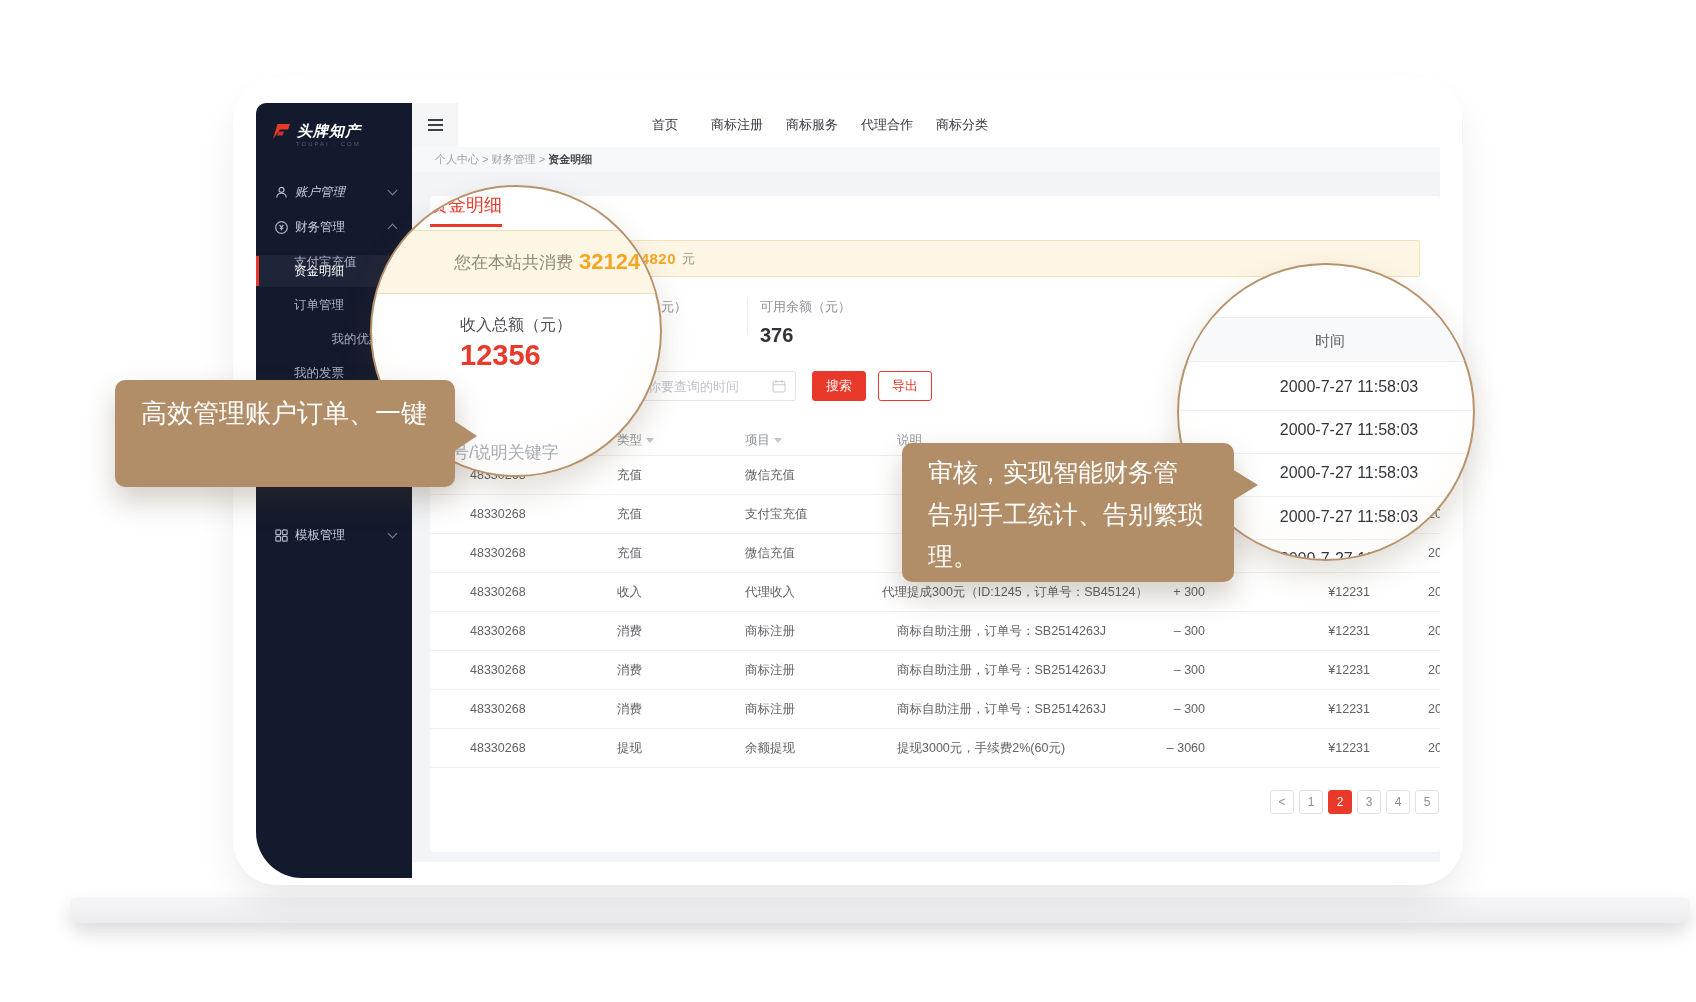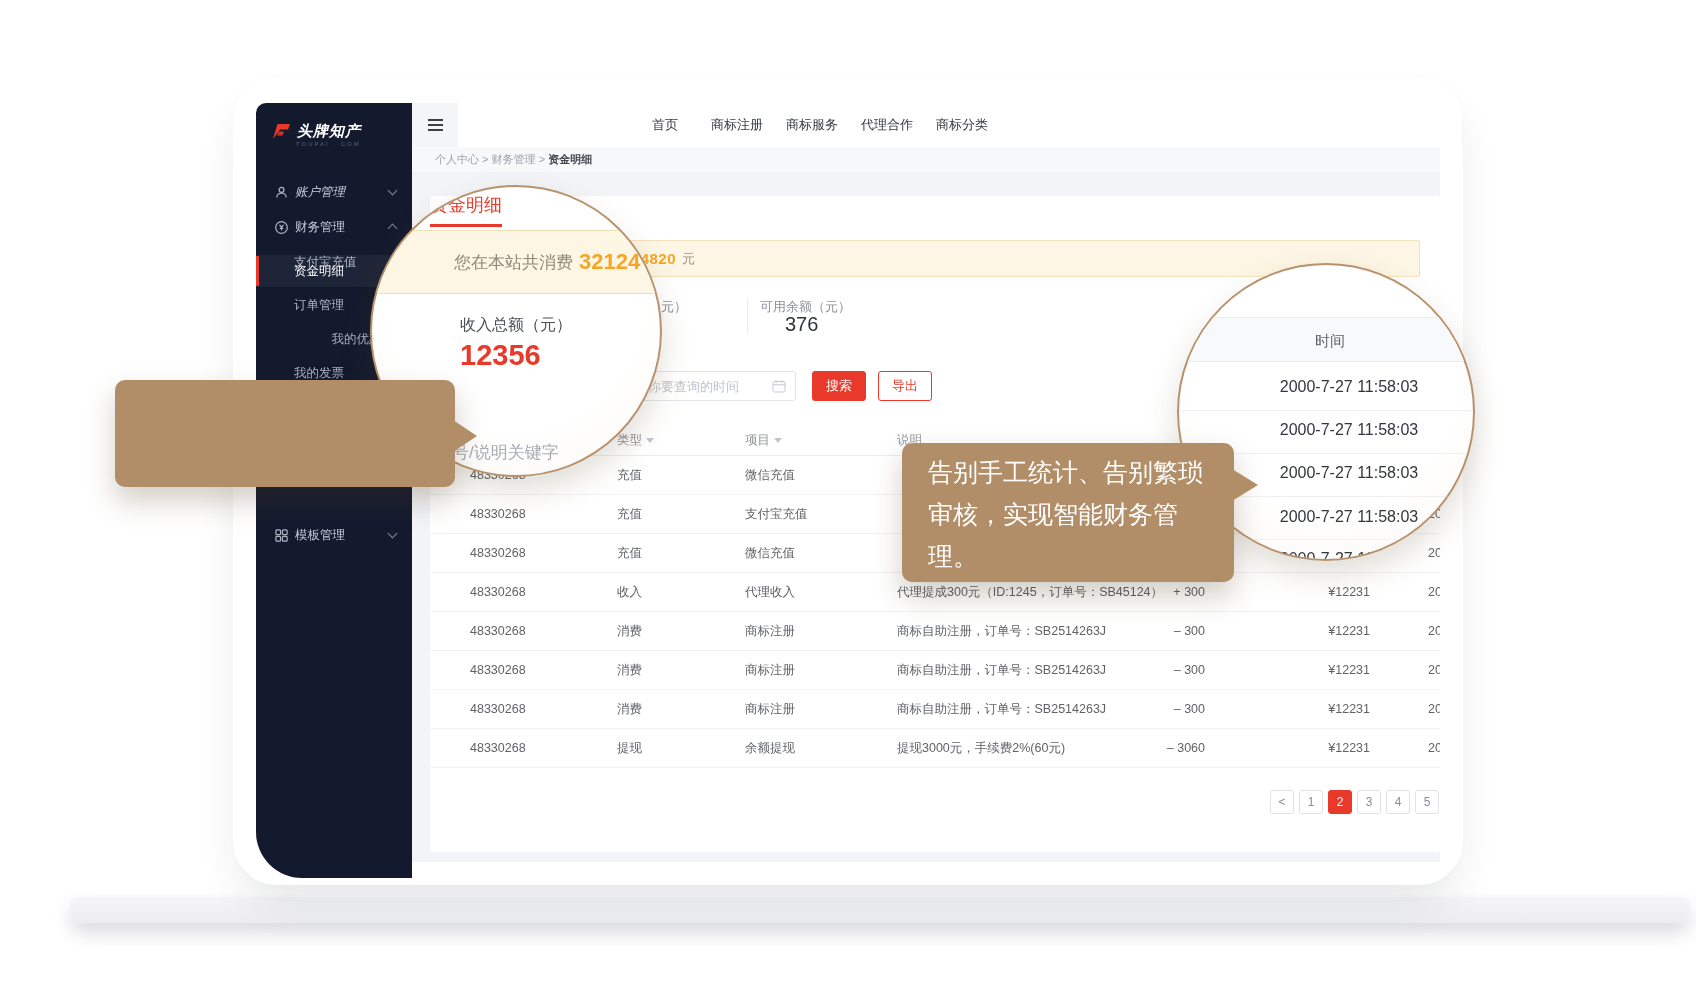--- a/index.html
+++ b/index.html
@@ -46,21 +46,21 @@
   
   .card { position:absolute; left:197px; top:118px; width:1010px; height:656px; background:#fff; border-radius:4px; overflow:hidden; }
   .tab { position:absolute; left:20px; top:9px; font-size:14px; color:#e8392a; padding-bottom:6px; border-bottom:2px solid #e8392a; cursor:pointer; }
   .banner { position:absolute; left:20px; top:44px; width:970px; height:37px; background:#fdf6e4; border:1px solid #f1e2bd; border-radius:2px;
     display:flex; align-items:center; padding-left:76px; }
   .banner .pre { font-size:13px; color:#9b948a; }
   .banner .amt { font-size:15px; color:#f6a623; font-weight:bold; margin-left:5px; letter-spacing:.5px; }
   .banner .suf { font-size:13px; color:#9b948a; margin-left:6px; }
 
   .stat-label { position:absolute; font-size:13px; color:#8d9097; top:102px; }
-  .stat-value { position:absolute; font-size:20px; font-weight:normal; color:#303338; top:117px;margin-left:25px; }
+  .stat-value { position:absolute; font-size:20px; font-weight:bold; color:#303338; top:128px; }
   .stat-value.red { color:#e8392a; }
   .stat-div { position:absolute; top:102px; width:1px; height:36px; background:#ebedf0; }
 
   .date-input { position:absolute; left:166px; top:175px; width:200px; height:30px; border:1px solid #e2e4e9; border-radius:3px; background:#fff;
     font-size:13px; color:#5a5e66; padding:0 30px 0 12px; font-family:"Liberation Sans","DejaVu Sans",sans-serif; }
   .date-input::placeholder { color:#c0c4cc; }
   .cal-ic { position:absolute; left:342px; top:183px; width:14px; height:14px; }
   .btn { position:absolute; top:175px; width:54px; height:30px; border-radius:3px; font-size:13px; text-align:center; line-height:28px; cursor:pointer; }
   .btn.primary { left:382px; background:#e8392a; color:#fff; border:1px solid #e8392a; }
   .btn.ghost { left:448px; background:#fff; color:#e8392a; border:1px solid #e8392a; }
@@ -255,21 +255,21 @@
         <div class="c" style="left:315px;">微信充值</div>
         <div class="c" style="left:467px;"></div>
         <div class="c num" style="left:655px;width:120px;"></div>
         <div class="c num" style="left:820px;width:120px;"></div>
         <div class="c" style="left:998px;">2000-7-27  11:58:03</div>
       </div>
       <div class="trow" style="top:377px;">
         <div class="c" style="left:40px;">48330268</div>
         <div class="c" style="left:187px;">收入</div>
         <div class="c" style="left:315px;">代理收入</div>
-        <div class="c" style="left:467px;">代理提成300元（ID:1245，订单号：SB45124）</div>
+        <div class="c" style="left:452px;">代理提成300元（ID:1245，订单号：SB45124）</div>
         <div class="c num" style="left:655px;width:120px;">+ 300</div>
         <div class="c num" style="left:820px;width:120px;">¥12231</div>
         <div class="c" style="left:998px;">2000-7-27  11:58:03</div>
       </div>
       <div class="trow" style="top:416px;">
         <div class="c" style="left:40px;">48330268</div>
         <div class="c" style="left:187px;">消费</div>
         <div class="c" style="left:315px;">商标注册</div>
         <div class="c" style="left:467px;">商标自助注册，订单号：SB2514263J</div>
         <div class="c num" style="left:655px;width:120px;">– 300</div>
@@ -334,22 +334,23 @@
     <div class="mag-time-row" style="top:156px;">2000-7-27  11:58:03</div>
     <div class="mag-time-sep" style="top:188px;"></div>
     <div class="mag-time-row" style="top:199px;">2000-7-27  11:58:03</div>
     <div class="mag-time-sep" style="top:231px;"></div>
     <div class="mag-time-row" style="top:243px;">2000-7-27  11:58:03</div>
     <div class="mag-time-sep" style="top:274px;"></div>
     <div class="mag-time-row" style="top:285px;">2000-7-27  11:58:03</div>
   </div>
 
   <div class="tip tip-left">
+    <div class="ln">高效管理账户订单、一键</div>
     <i class="tip-arrow"></i>
   </div>
   <div class="tip tip-right">
+    <div class="ln">审核，实现智能财务管</div>
     <div class="ln">告别手工统计、告别繁琐</div>
-    <div class="ln">审核，实现智能财务管</div>
     <div class="ln">理。</div>
     <i class="tip-arrow"></i>
   </div>
 
 </div>
 
 </body></html>

